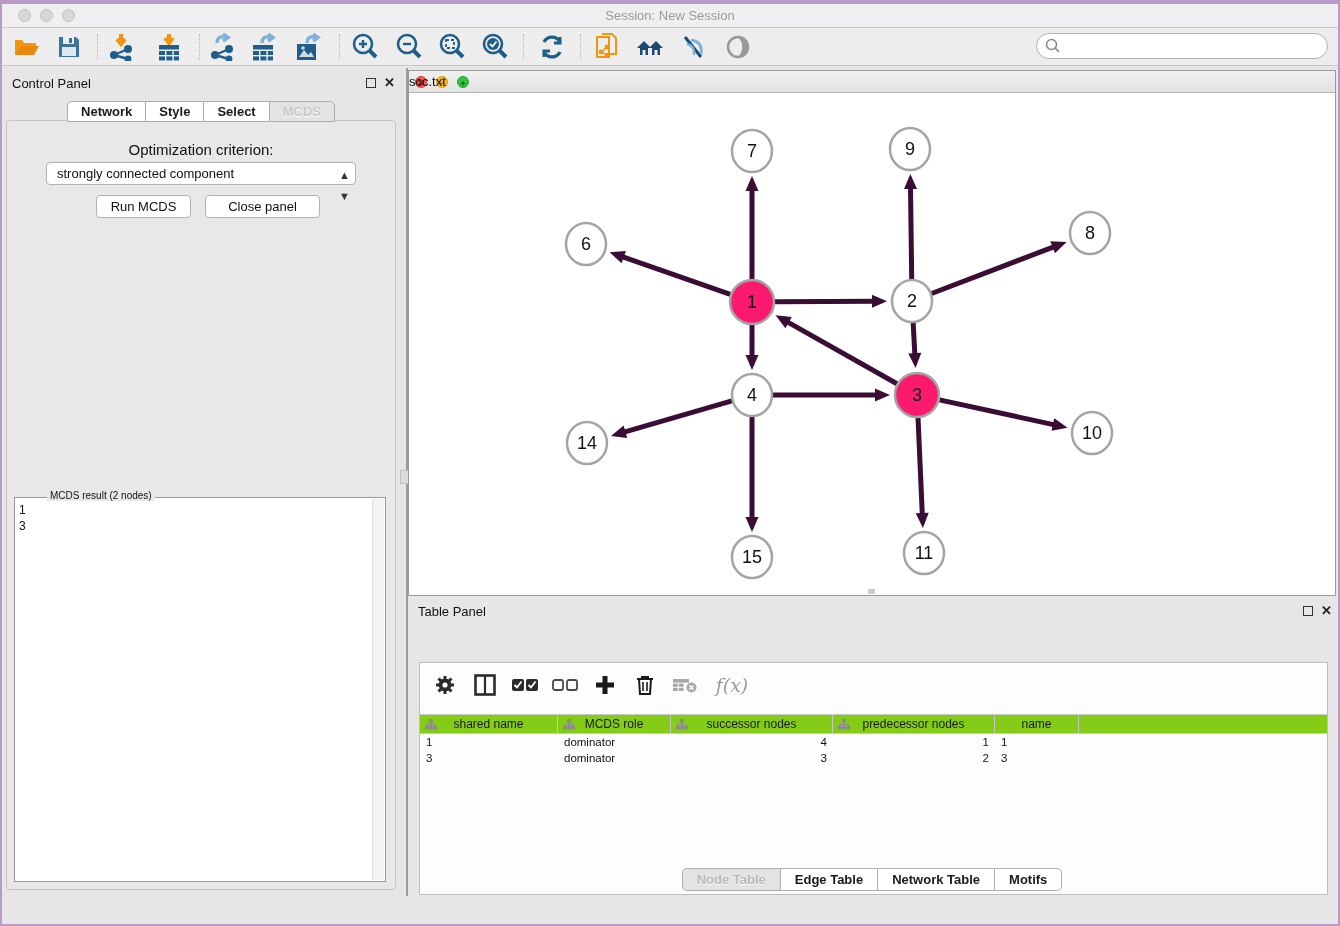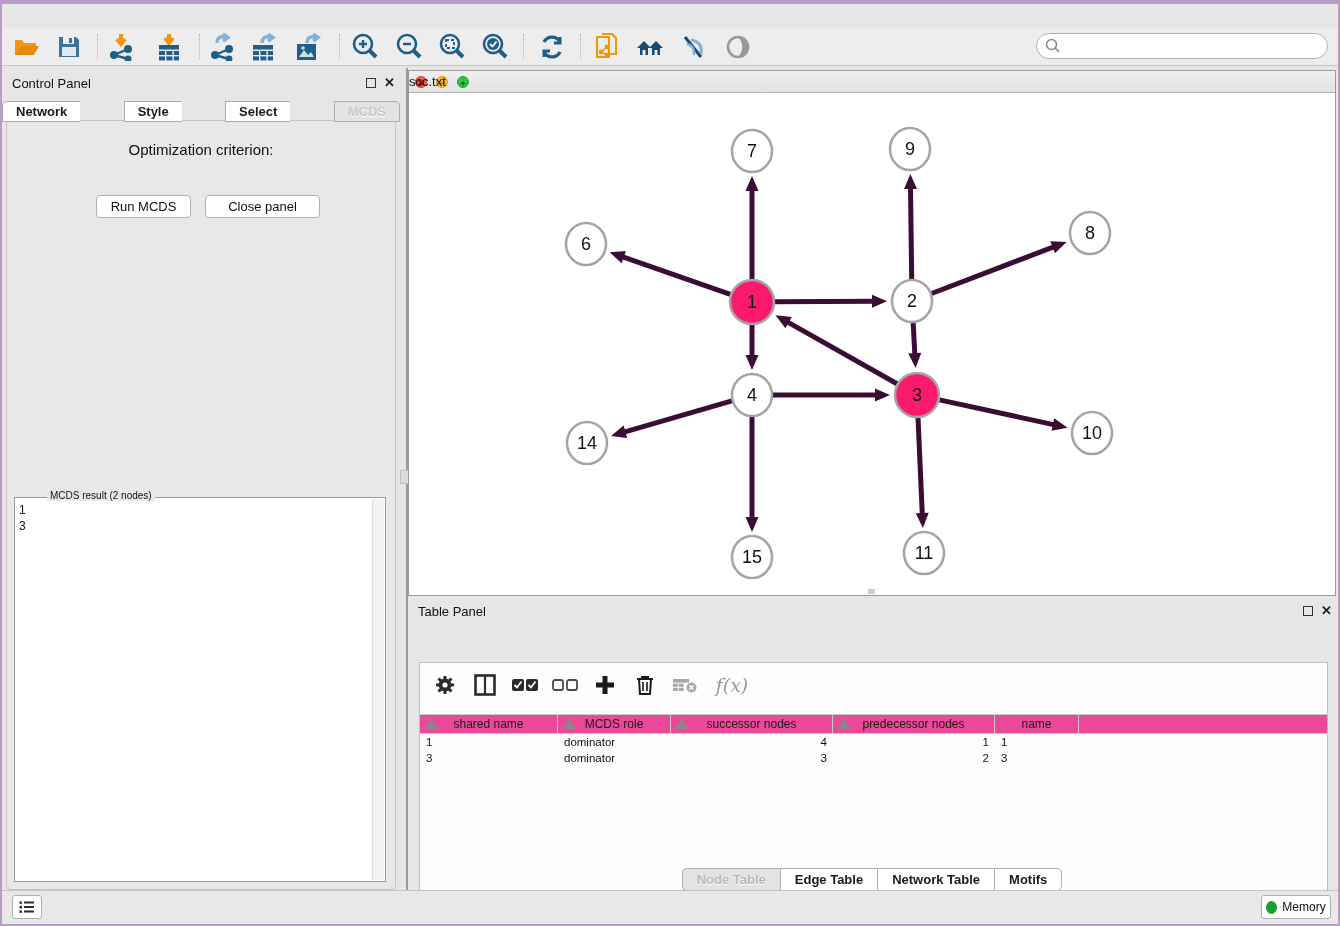--- a/index.html
+++ b/index.html
@@ -19,21 +19,21 @@
   .tb-icon { position:absolute; top:50%; transform:translateY(-50%); width:30px; height:30px; display:flex; align-items:center; justify-content:center; }
   .tb-sep { position:absolute; top:6px; height:26px; width:0; border-left:1px dotted #b4b4b4; }
   .searchbox { position:absolute; right:10px; top:5px; width:292px; height:26px; background:#fff; border:1px solid #b3b2b3; border-radius:13px; display:flex; align-items:center; padding-left:8px; }
 
   
   .cp-header { position:absolute; left:6px; top:70px; width:388px; height:20px;text-decoration:underline; }
   .cp-title { position:absolute; left:4px; top:2px; font-size:13px; color:#111; }
   .mini-float { position:absolute; width:10px; height:10px; border:1.5px solid #333; top:4px; }
   .mini-close { position:absolute; top:1px; font-size:13px; font-weight:bold; color:#222; }
   .cp-body { position:absolute; left:4px; top:116px; width:390px; height:770px; background:#e9e8e9; border:1px solid #c6c5c6; border-radius:4px; }
-  .tabrow { position:absolute; left:0; top:97px; width:398px; height:21px; display:flex; justify-content:space-between; z-index:5; }
+  .tabrow { position:absolute; left:0; top:97px; width:398px; height:21px; display:flex; justify-content:center; z-index:5; }
   .tab { height:21px; line-height:20px; padding:0 13px; font-size:13px; font-weight:bold; background:#fff; border:1px solid #adacad; border-right:none; color:#1a1a1a; }
   .tab:first-child { border-top-left-radius:5px; }
   .tab:last-child { border-right:1px solid #adacad; border-top-right-radius:5px; }
   .tab.sel { background:#e4e3e4; color:#c9c8c9; text-shadow:0 1px 0 #fff; }
   .opt-label { position:absolute; left:0; top:137px; width:398px; text-align:center; font-size:15px; color:#111; }
   .combo { position:absolute; left:44px; top:158px; width:310px; height:23px; background:#fff; border:1px solid #b2b1b2; border-radius:4px; font-size:13px; line-height:21px; padding-left:10px; color:#111; }
   .combo .stepper { position:absolute; right:6px; top:2px; font-size:11px; color:#333; letter-spacing:-1px; }
   .btn { position:absolute; height:23px; background:#fff; border:1px solid #b2b1b2; border-radius:4px; font-size:13px; text-align:center; line-height:21px; color:#111; }
   .fieldset { position:absolute; left:12px; top:493px; width:372px; height:385px; border:1px solid #9a999a; background:#fff; }
   .fieldset-legend { position:absolute; left:6px; top:-8px; background:#e9e8e9; padding:0 3px; font-size:10px; color:#111;margin-left:26px; }
@@ -53,21 +53,21 @@
   .dot.grn { left:48px; background:#33c243; border:1px solid #25a534; color:#0b5e14; }
   .netwin-title { position:absolute; left:0; right:0; top:0; height:22px; line-height:22px; font-size:13px; color:#111; }
   .net-canvas { position:absolute; left:0; top:22px; width:926px; height:502px; background:#fff; }
   .canvas-grip { position:absolute; left:459px; bottom:1px; width:7px; height:5px; background:#cfcecf; }
 
   
   .tp-header { position:absolute; left:410px; top:598px; width:924px; height:20px; }
   .tp-body { position:absolute; left:417px; top:624px; width:909px; height:233px; background:#fdfdfd; border:1px solid #bfbebf;margin-top:34px; }
   .tp-toolbar { position:absolute; left:0; top:0; right:0; height:44px; display:flex; align-items:center; gap:14px; padding-left:12px; }
   .tp-tool { width:26px; height:26px; display:flex; align-items:center; justify-content:center; }
-  .tbl-head { position:absolute; left:0; top:51px; right:0; height:20px; background:#ec4899; border-top:1px solid #c9c8c9; border-bottom:1px solid #c9c8c9; display:flex; }
+  .tbl-head { position:absolute; left:0; top:51px; right:0; height:20px; background:#84cc16; border-top:1px solid #c9c8c9; border-bottom:1px solid #c9c8c9; display:flex; }
   .th { position:relative; height:100%; border-right:1px solid #c9c8c9; font-size:12px; color:#1a1a1a; display:flex; align-items:center; justify-content:center; }
   .th .tree-ic { position:absolute; left:5px; top:4px; }
   .tbl-rows { position:absolute; left:0; top:72px; right:0; }
   .tr { display:flex; height:16px; }
   .td { font-size:11.5px; color:#111; padding:1px 6px 0 6px; overflow:hidden; }
   .td.r { text-align:right; } .td.l { text-align:left; }
 
   .tp-tabs { position:absolute; left:406px; top:864px; width:928px; display:flex; justify-content:center; }
   .tp-tab { height:23px; line-height:22px; padding:0 14px; background:#fff; border:1px solid #b0afb0; border-right:none; font-size:13px; font-weight:bold; color:#1a1a1a; }
   .tp-tab:first-child { border-top-left-radius:5px; border-bottom-left-radius:5px; }
@@ -78,20 +78,26 @@
   .statusbar { position:absolute; left:0; right:0; bottom:0; height:34px; background:#e9e8e9; border-top:1px solid #c6c5c6; }
   .sb-btn { position:absolute; background:#fff; border:1px solid #b2b1b2; border-radius:3px; height:24px; top:4px; display:flex; align-items:center; justify-content:center; }
   .mem-dot { width:11px; height:13px; border-radius:50%; background:#1ba02b; margin-right:5px; }
   .mem-label { font-size:12px; color:#111; }
 </style>
 </head>
 <body>
 
 <div id="app">
 
+  <div class="titlebar">
+    <span class="traffic t1"></span>
+    <span class="traffic t2"></span>
+    <span class="traffic t3"></span>
+    <div class="win-title">Session: New Session</div>
+  </div>
 
   <div class="toolbar">
     <span class="tb-icon" style="left:10px">
       <svg width="26" height="22">
           <path d="M1 19 L1 4 L8 4 L10 7 L22 7 L22 10 L6 10 L2 19 Z" fill="#f0960f"></path>
           <path d="M6 10 L25 10 L20 19 L1 19 Z" fill="#e8890b"></path>
         </svg>
     </span>
     <span class="tb-icon" style="left:52px">
       <svg width="22" height="22">
@@ -242,20 +248,24 @@
     <span class="mini-close" style="left:376px">✕</span>
   </div>
   <div class="cp-body"></div>
   <div class="tabrow" id="cp-tabs">
       <div class="tab">Network</div>
       <div class="tab">Style</div>
       <div class="tab">Select</div>
       <div class="tab sel">MCDS</div>
     </div>
   <div class="opt-label">Optimization criterion:</div>
+  <div class="combo">
+    <span>strongly connected component</span>
+    <span class="stepper">▲<br>▼</span>
+  </div>
   <div class="btn" style="left:94px; top:191px; width:95px;">Run MCDS</div>
   <div class="btn" style="left:203px; top:191px; width:115px;">Close panel</div>
   <div class="fieldset">
     <span class="fieldset-legend">MCDS result (2 nodes)</span>
     <div class="fieldset-text">1
 3</div>
     <div class="fs-scroll"></div>
   </div>
 
   <div class="vsplit"></div>
@@ -520,34 +530,14 @@
       </div>
   </div>
 
   <div class="tp-tabs" id="tp-tabs">
       <div class="tp-tab sel">Node Table</div>
       <div class="tp-tab">Edge Table</div>
       <div class="tp-tab">Network Table</div>
       <div class="tp-tab">Motifs</div>
     </div>
 
-  <div class="statusbar">
-    <div class="sb-btn" style="left:10px; width:30px;">
-      <svg width="16" height="14">
-          <g stroke="#2b2b2b" stroke-width="2">
-            <path d="M5 2.5 H15"></path>
-            <path d="M5 7 H15"></path>
-            <path d="M5 11.5 H15"></path>
-          </g>
-          <g fill="#2b2b2b">
-            <rect x="0.5" y="1.5" width="2.4" height="2.4"></rect>
-            <rect x="0.5" y="6" width="2.4" height="2.4"></rect>
-            <rect x="0.5" y="10.5" width="2.4" height="2.4"></rect>
-          </g>
-        </svg>
-    </div>
-    <div class="sb-btn" style="right:7px; width:70px;">
-      <span class="mem-dot"></span>
-      <span class="mem-label">Memory</span>
-    </div>
-  </div>
 
 </div>
 
 </body></html>

